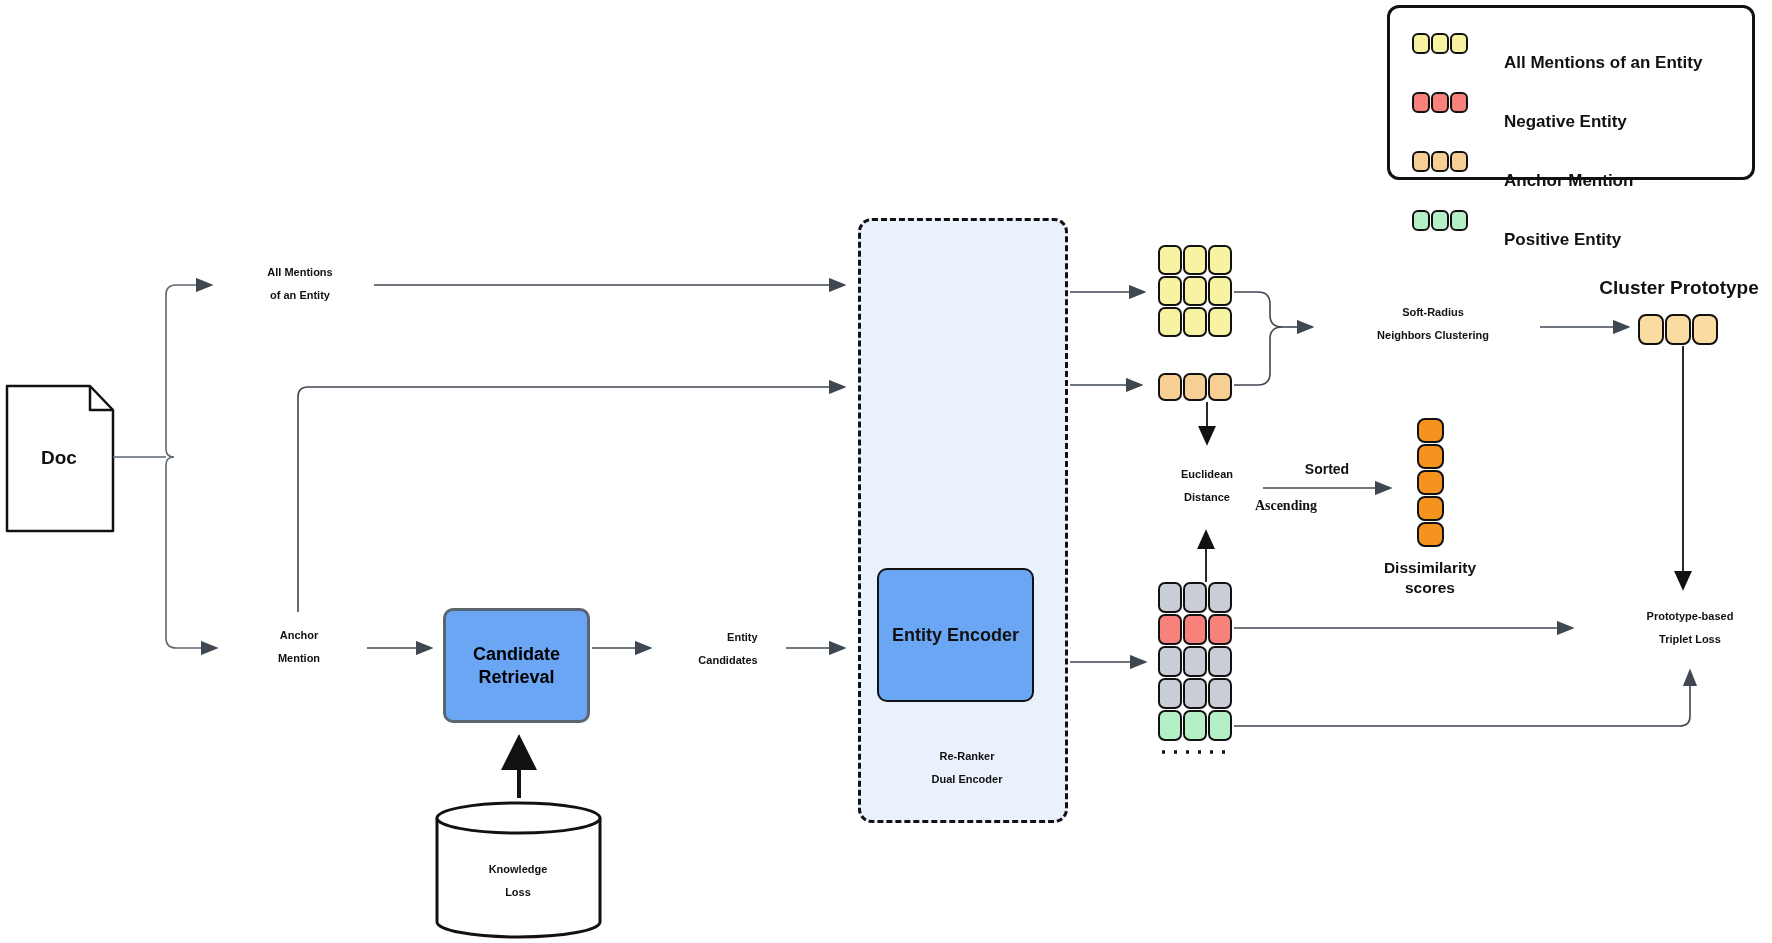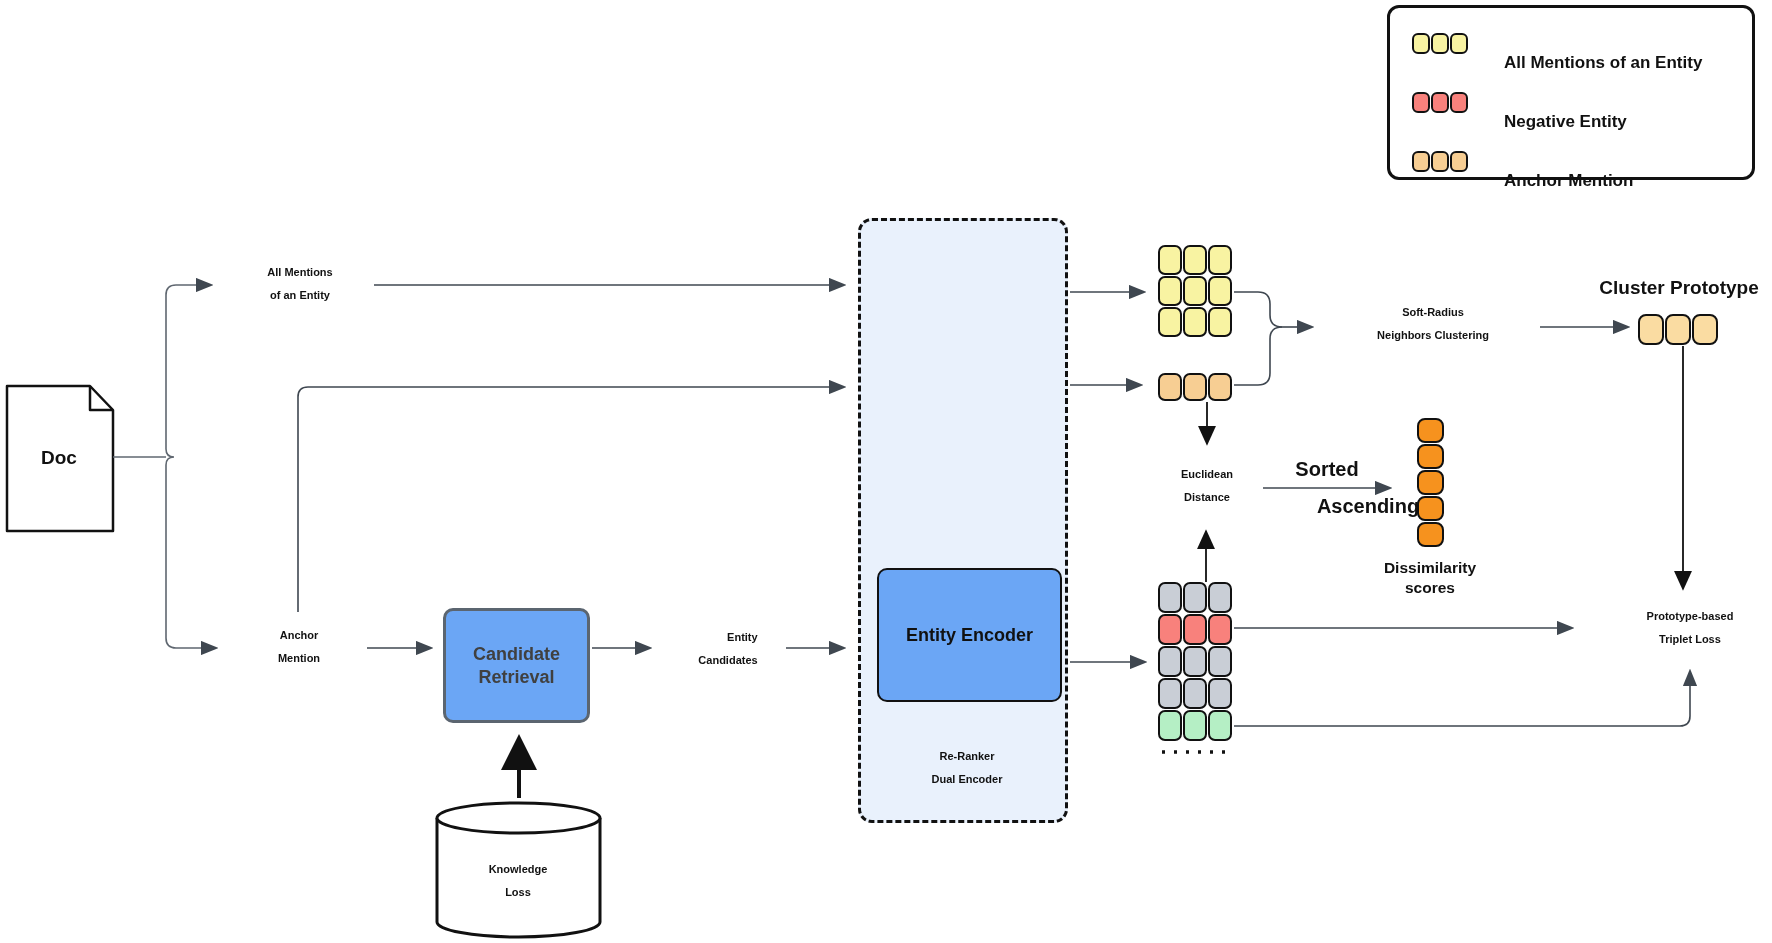--- a/index.html
+++ b/index.html
@@ -3,32 +3,32 @@
 <meta charset="utf-8">
 <style>
   html,body{margin:0;padding:0;background:#ffffff;}
   #canvas{position:relative;width:1772px;height:943px;background:#ffffff;overflow:hidden;
           font-family:"Liberation Sans",sans-serif;color:#111;}
   #wires{position:absolute;left:0;top:0;}
 
   .label{position:absolute;transform:translate(-50%,-50%);font-weight:bold;text-align:center;
          line-height:23px;font-size:11px;white-space:nowrap;color:#111;}
   .label span{display:block;}
-  .small{font-size:20px;line-height:18px;}
+  .small{font-size:14px;line-height:18px;}
   .mid{font-size:15.5px;line-height:20px;}
   .big{font-size:19px;}
 
   .panel{position:absolute;left:858px;top:218px;width:210px;height:605px;background:#E9F1FC;
          border:3px dashed #111;border-radius:14px;box-sizing:border-box;}
   .bluebox{position:absolute;background:#6BA6F5;border:2.5px solid #111;border-radius:10px;
            box-sizing:border-box;display:flex;align-items:center;justify-content:center;
            font-weight:bold;font-size:18px;text-align:center;line-height:23px;color:#111;}
   #mention-encoder{left:876px;top:270px;width:184px;height:132px;}
-  #entity-encoder{left:877px;top:568px;width:185px;height:134px;text-align:right;}
-  #candidate-retrieval{left:443px;top:608px;width:147px;height:115px;border:3px solid #5B6570;color:#404040;}
+  #entity-encoder{left:877px;top:568px;width:157px;height:134px;text-align:right;}
+  #candidate-retrieval{left:443px;top:608px;width:147px;height:115px;border:3px solid #5B6570;color:#000000;}
 
   .tgrid{display:flex;flex-direction:column;gap:1px;}
   .tgrid.abs{position:absolute;}
   .trow{display:flex;gap:1px;}
   .token{box-sizing:border-box;border:2.5px solid #111;border-radius:7px;}
   .size-m .token{width:24px;height:30px;}
   .size-e .token{width:24px;height:31px;}
   .size-a .token{width:24px;height:28px;}
   .size-p .token{width:26px;height:31px;border-radius:8px;}
   .size-s .token{width:27px;height:25px;border-radius:8px;}
@@ -221,21 +221,21 @@
   <div class="label big" style="left:1679px;top:287px;">
     <span>Cluster Prototype</span>
   </div>
   <div class="label" style="left:1207px;top:486px;">
     <span>Euclidean</span>
     <span>Distance</span>
   </div>
   <div class="label small" style="left:1327px;top:469px;">
     <span>Sorted</span>
   </div>
-  <div class="label small" style="left:1368px;top:506px;">
+  <div class="label small" style="left:1286px;top:506px;font-family:Liberation Serif, serif;">
     <span>Ascending</span>
   </div>
   <div class="label mid" style="left:1430px;top:578px;text-align:center;">
     <span>Dissimilarity</span>
     <span>scores</span>
   </div>
   <div class="label" style="left:1690px;top:628px;">
     <span>Prototype-based</span>
     <span>Triplet Loss</span>
   </div>
@@ -264,15 +264,25 @@
     <div class="legend-row">
       <div class="tgrid size-l">
           <div class="trow">
             <div class="token" style="background: rgb(247, 206, 147);"></div>
             <div class="token" style="background: rgb(247, 206, 147);"></div>
             <div class="token" style="background: rgb(247, 206, 147);"></div>
           </div>
         </div>
       <div class="ltext">Anchor Mention</div>
     </div>
+    <div class="legend-row">
+      <div class="tgrid size-l">
+          <div class="trow">
+            <div class="token" style="background: rgb(181, 239, 197);"></div>
+            <div class="token" style="background: rgb(181, 239, 197);"></div>
+            <div class="token" style="background: rgb(181, 239, 197);"></div>
+          </div>
+        </div>
+      <div class="ltext">Positive Entity</div>
+    </div>
   </div>
 
 </div>
 
 </body></html>

